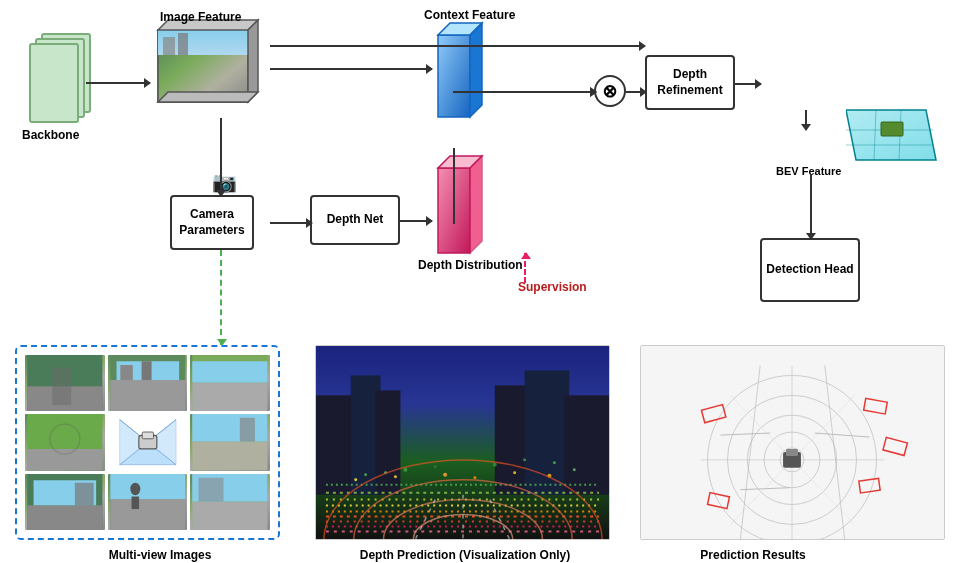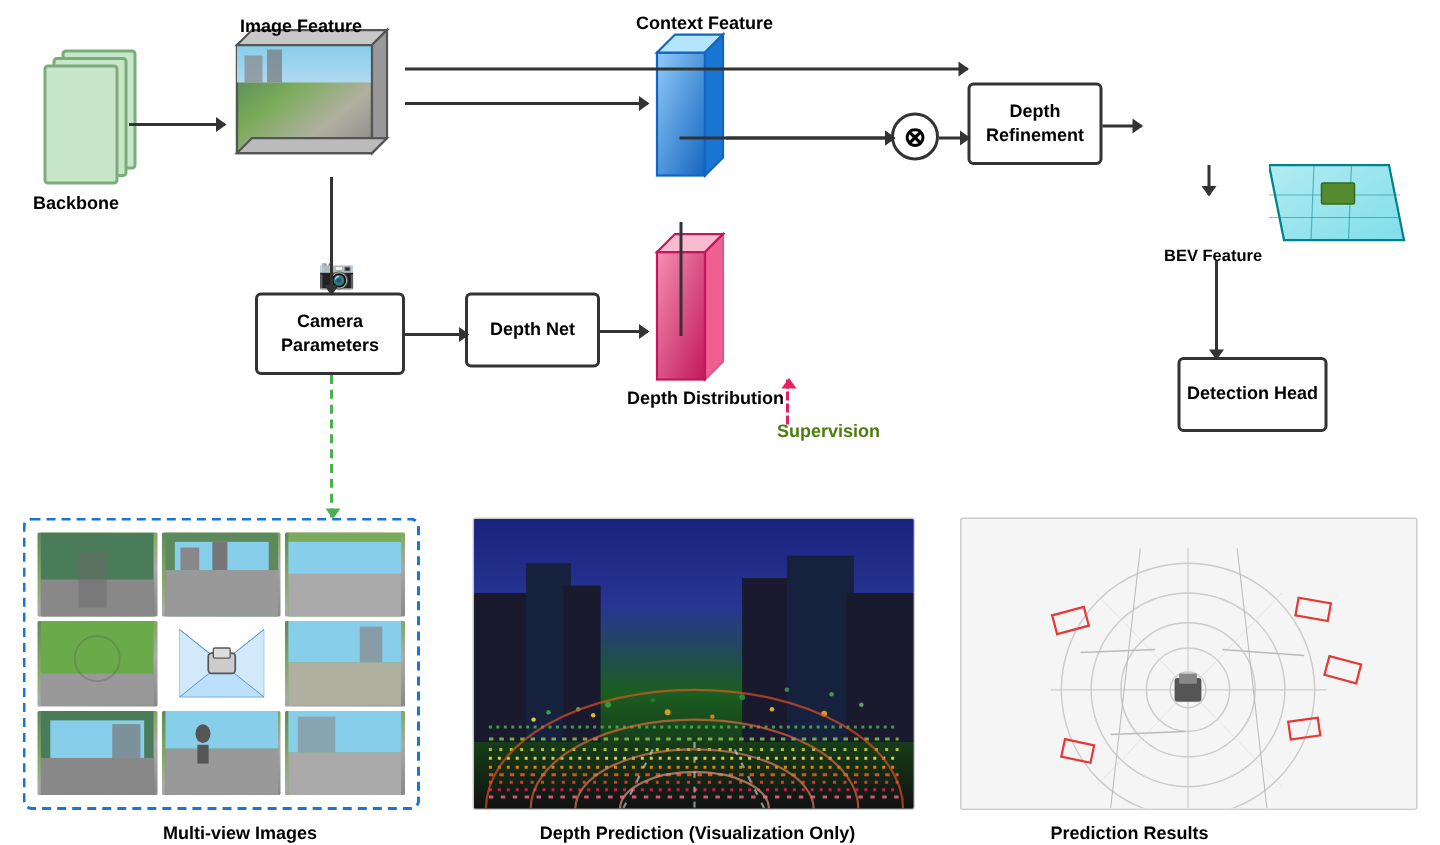--- a/index.html
+++ b/index.html
@@ -121,28 +121,28 @@
     }
     .box-depth-net {
       left: 310px;
       top: 195px;
       width: 90px;
       height: 50px;
     }
     .box-camera {
       left: 170px;
       top: 195px;
-      width: 100px;
+      width: 84px;
       height: 55px;
     }
     .box-detect-head {
-      left: 785px;
+      left: 760px;
       top: 238px;
       width: 100px;
-      height: 50px;
+      height: 64px;
       align-items: center;
     }
 
     
     .panel-bottom {
       position: absolute;
       top: 345px;
     }
     .panel-multiview {
       left: 15px;
@@ -200,21 +200,21 @@
     }
 
     
     .svg-backbone, .svg-imgfeat, .svg-ctxfeat, .svg-depthdist {
       position: absolute;
     }
 
     
     .supervision-label {
       position: absolute;
-      color: #4d7c0f;
+      color: #b91c1c;
       font-weight: bold;
       font-size: 12px;
     }
 
     
     .bev-label {
       position: absolute;
       font-weight: bold;
       font-size: 11px;
     }

